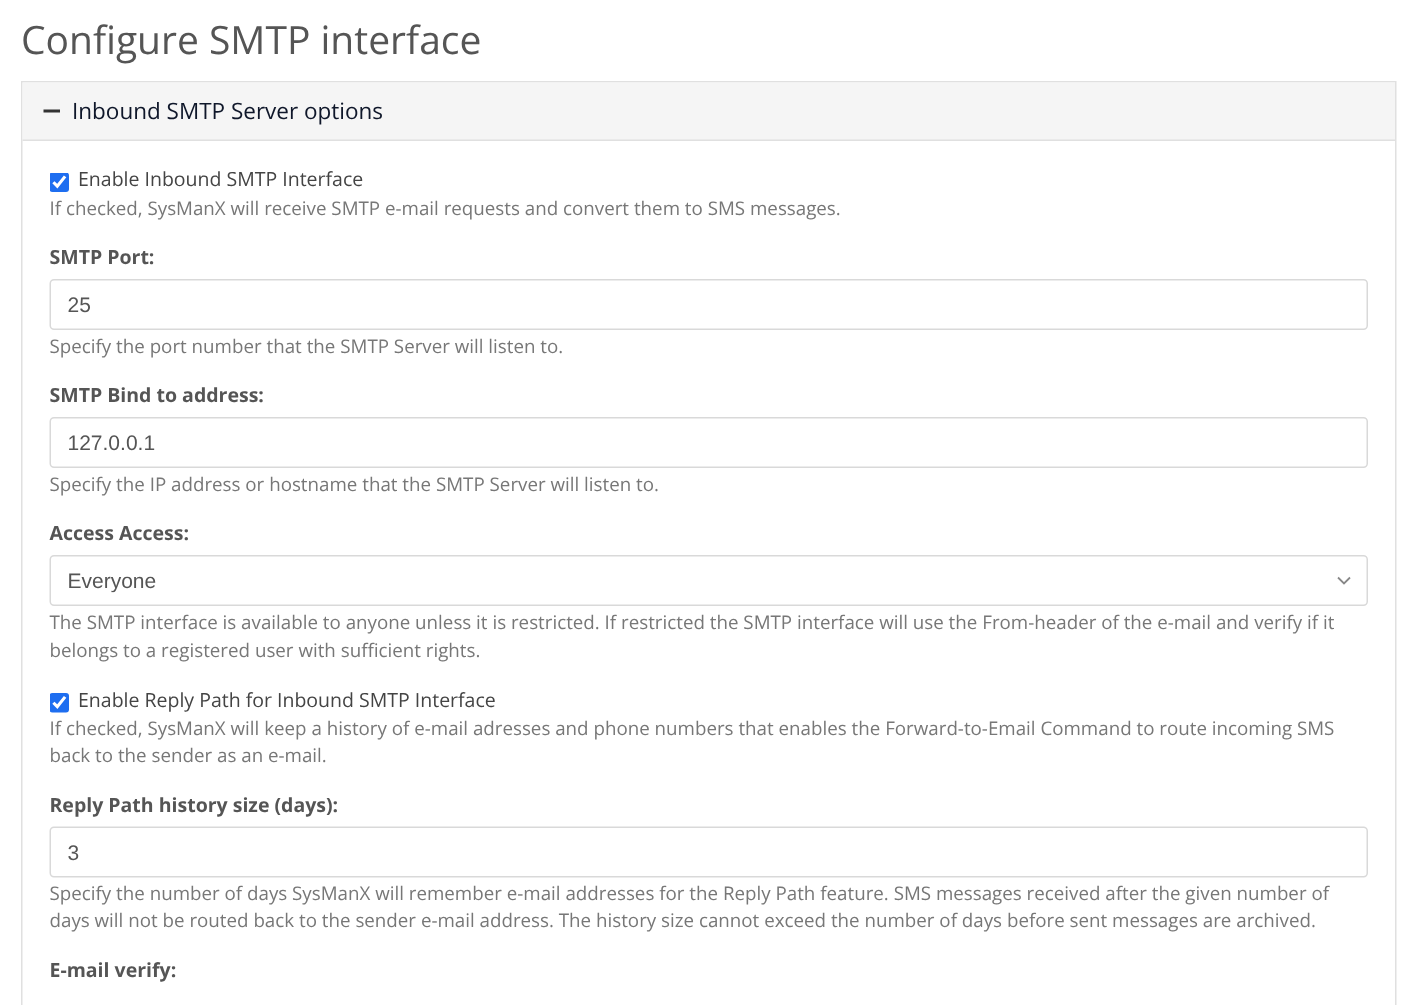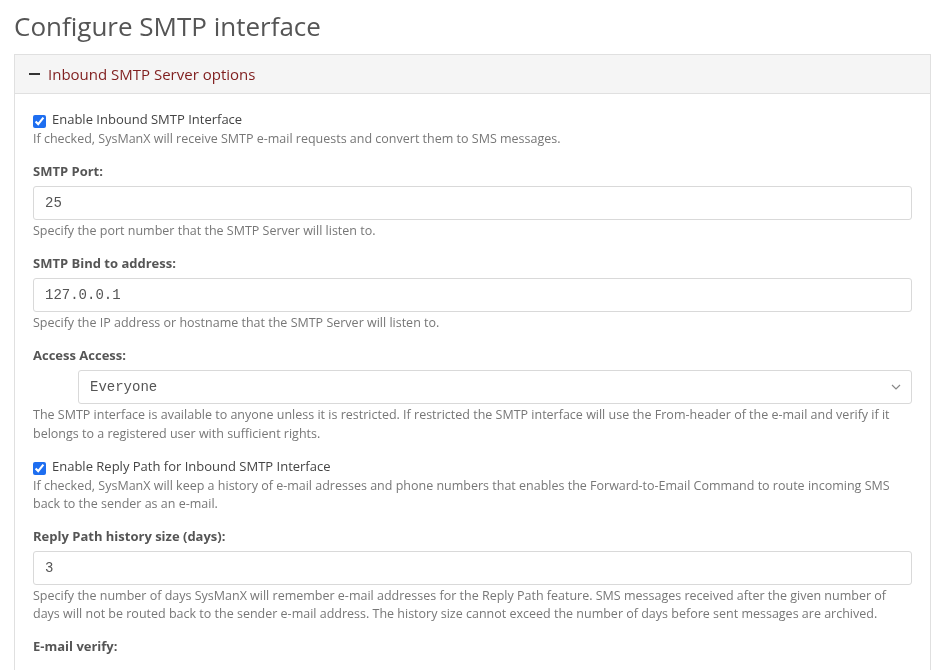--- a/index.html
+++ b/index.html
@@ -17,21 +17,21 @@
     margin-bottom: 10px;
   }
   .panel {
     border: 1px solid #e0e0e0;
   }
   .panel-header {
     background: #f5f5f5;
     border-bottom: 1px solid #e0e0e0;
     padding: 9px 14px;
     font-size: 15px;
-    color: #7f1d1d;
+    color: #0f172a;
     display: flex;
     align-items: center;
     gap: 8px;
     cursor: pointer;
   }
   .panel-header .collapse-icon {
     width: 11px;
     height: 11px;
     position: relative;
     top: -1px;
@@ -78,26 +78,25 @@
     display: block;
     font-weight: bold;
   }
   .text-input, .select-input {
     width: 100%;
     padding: 8px 11px;
     font-size: 14px;
     border: 1px solid #d9d9d9;
     border-radius: 3px;
     color: #555;
-    font-family: Liberation Mono, monospace;
+    font-family: Liberation Sans, sans-serif;
     background: #fff;
   }
   .select-wrap {
     position: relative;
-    margin-left: 45px;
   }
   .select-input {
     appearance: none;
     -webkit-appearance: none;
     cursor: pointer;
     padding-right: 30px;
   }
   .select-caret {
     position: absolute;
     right: 11px;

